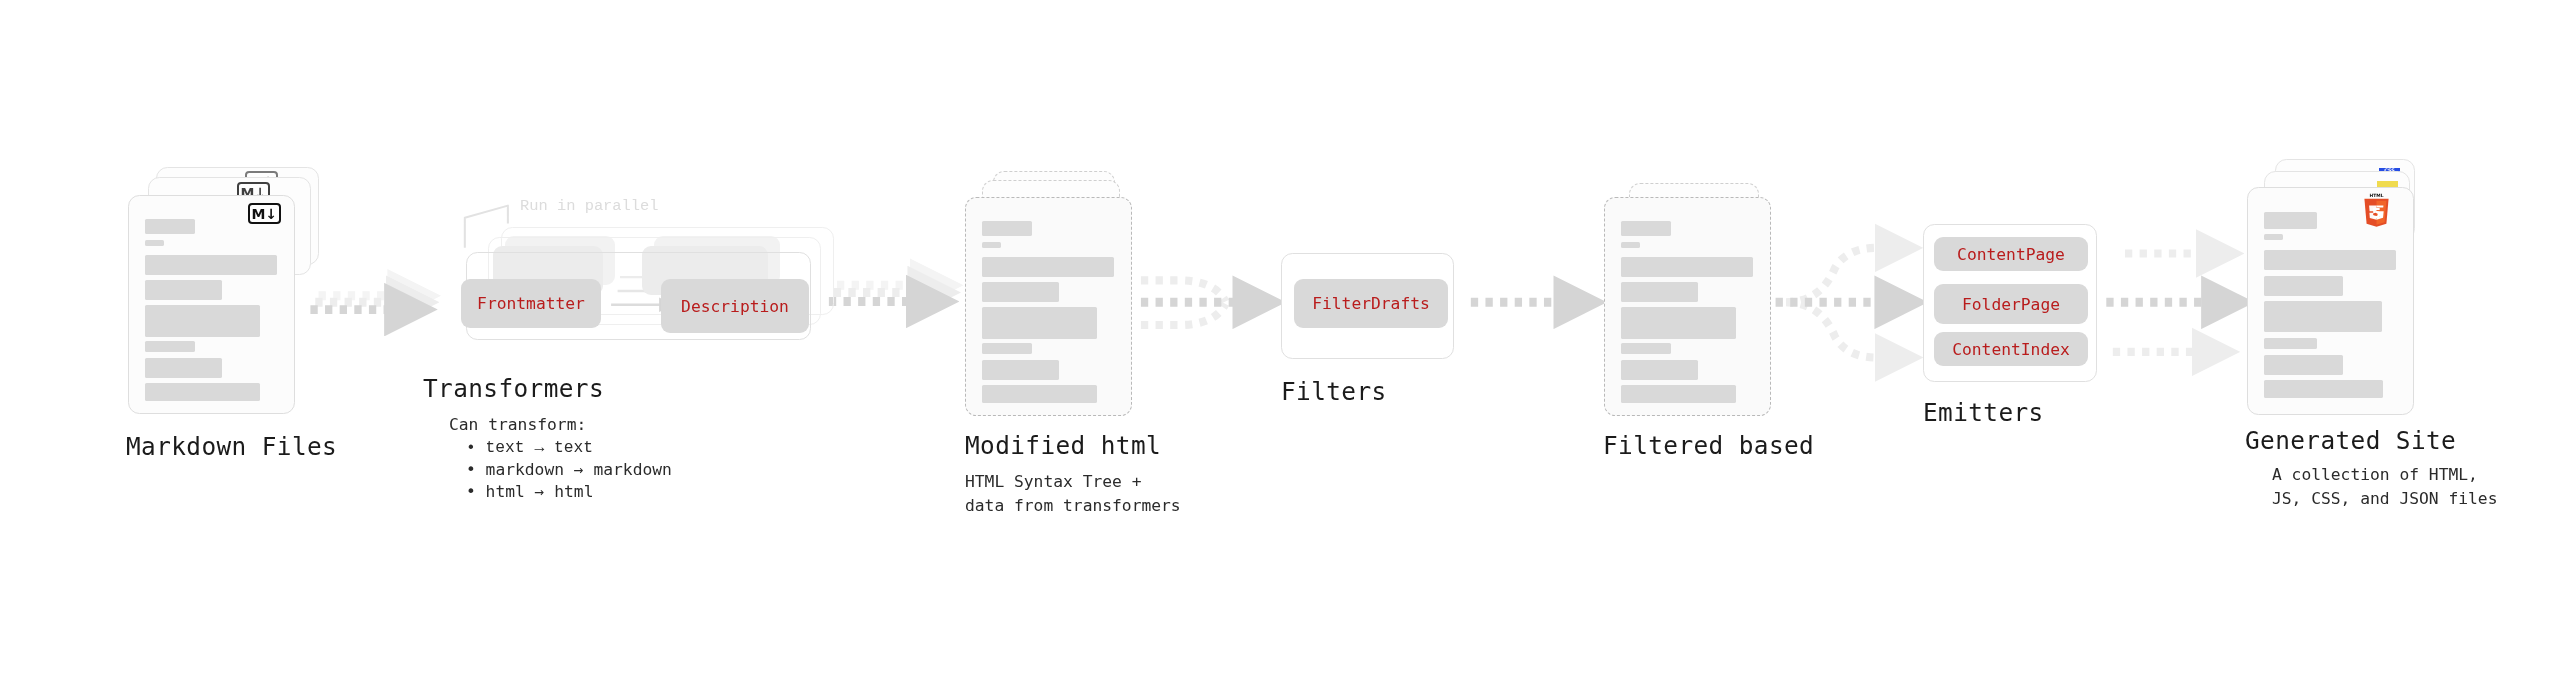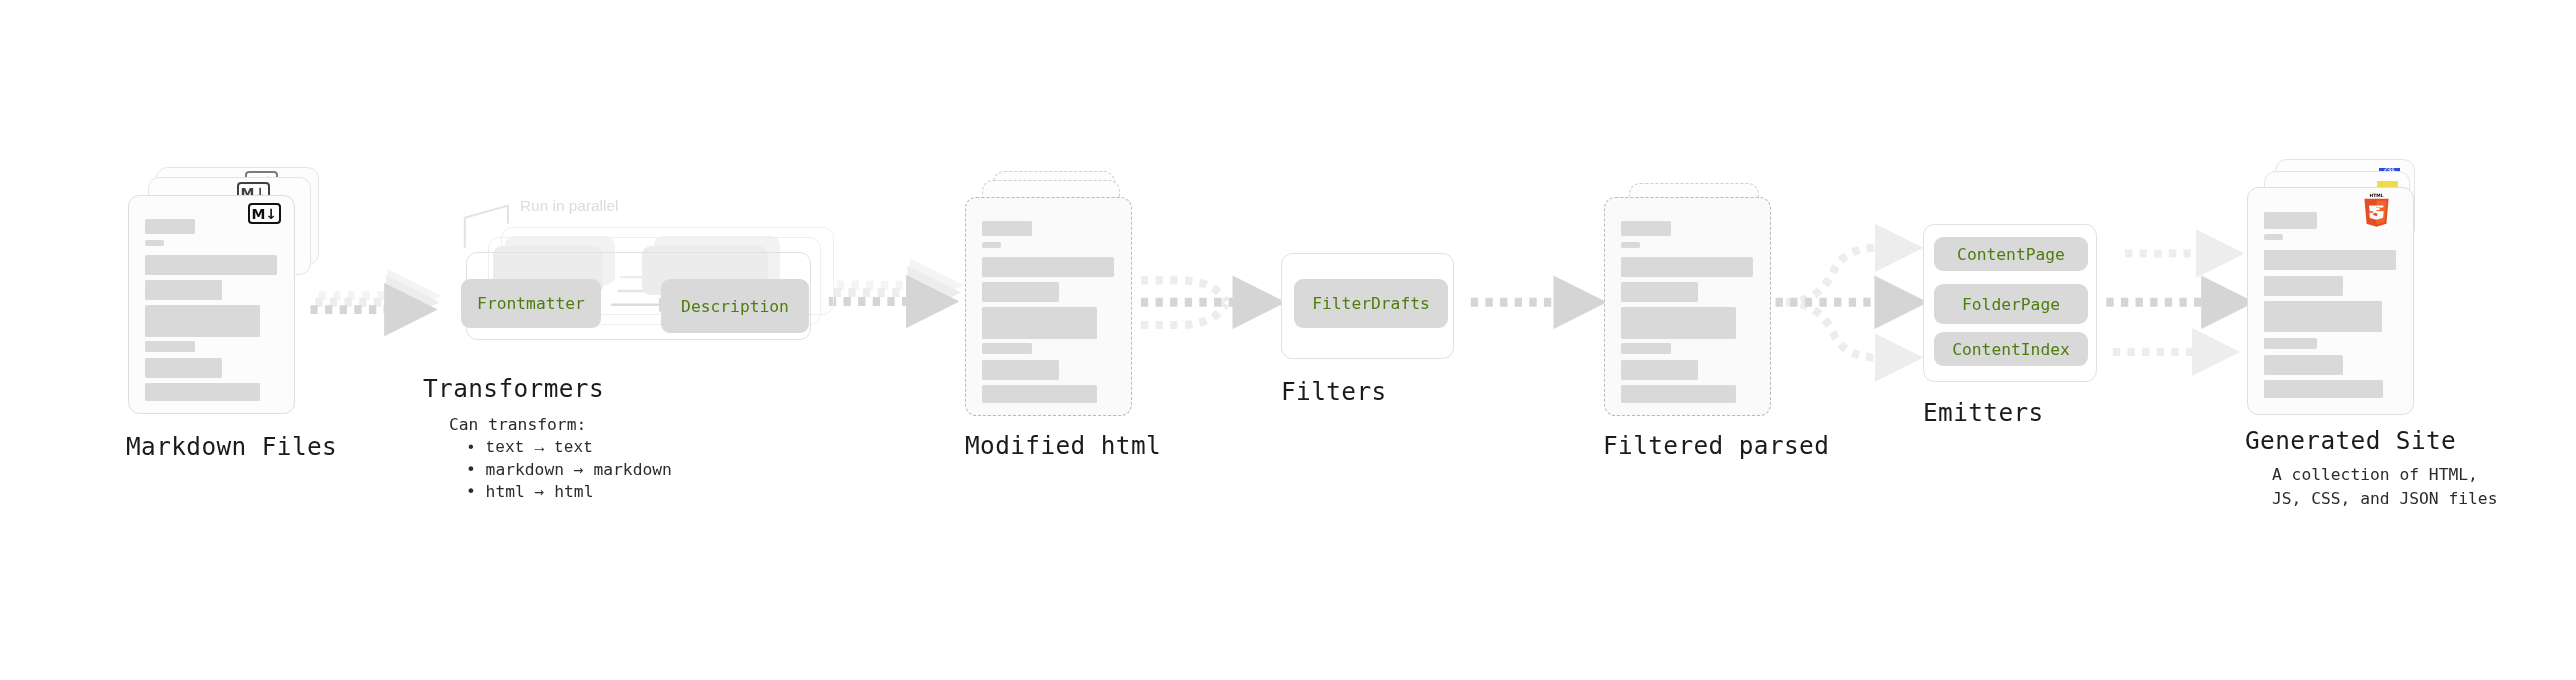--- a/index.html
+++ b/index.html
@@ -84,33 +84,33 @@
     border-radius: 11.4px;
     background: #ffffff;
   }
   .group-box.ghost { border-color: #efefef; background: transparent; }
   .pill {
     position: absolute;
     background: #d9d9d9;
     border-radius: 9px;
     display: flex; align-items: center; justify-content: center;
     font-size: 16.3px;
-    color: #4d7c0f;
+    color: #b91c1c;
     white-space: nowrap;
     font-family: "DejaVu Sans Mono", "Liberation Mono", monospace;
   }
   .pill.ghost { background: #ececec; color: transparent; }
   .pill.ghost2 { background: #f2f2f2; color: transparent; }
 
   .parallel-label {
     position: absolute;
     font-size: 15.4px;
     color: #dcdcdc;
     white-space: nowrap;
-    font-family: Liberation Sans, sans-serif;
+    font-family: Liberation Mono, monospace;
   }
 
   svg.ov { position: absolute; left: 0; top: 0; width: 2576px; height: 681px; pointer-events: none; }
 </style>
 </head>
 <body>
 
 <div id="stage">
 
   <svg class="ov" viewBox="0 0 3170 838">
@@ -233,41 +233,43 @@
       <div class="bar" style="left:16.3px; top:44px;  width:18.7px;  height:5.7px;"></div>
       <div class="bar" style="left:16.3px; top:59px;  width:132px; height:20.3px;"></div>
       <div class="bar" style="left:16.3px; top:84px; width:77px;  height:20.3px;"></div>
       <div class="bar" style="left:16.3px; top:109px; width:115px; height:32px;"></div>
       <div class="bar" style="left:16.3px; top:145px; width:50px;  height:11.4px;"></div>
       <div class="bar" style="left:16.3px; top:162px; width:77px;  height:20.3px;"></div>
       <div class="bar" style="left:16.3px; top:187px; width:115px; height:18px;"></div>
     </div>
   </div>
   <div class="stage-title" style="left:965px; top:431px;">Modified html</div>
+  <div class="stage-desc" style="left:965px; top:470px;">HTML Syntax Tree +
+data from transformers</div>
 
   <div class="group-box" style="left:1281px; top:253px; width:173px; height:106px;"></div>
   <div class="pill" style="left:1294px; top:279px; width:154px; height:49px;">
     <span>FilterDrafts</span>
   </div>
   <div class="stage-title" style="left:1281px; top:377px;">Filters</div>
 
   <div class="doc-stack">
     <div class="doc ghost dashed" style="left:1629px; top:183px; width:130px; height:73px;"></div>
     <div class="doc dashed" style="left:1604px; top:197px; width:167px; height:219px;">
       <div class="bar" style="left:16.3px; top:23px;  width:50px;  height:14.6px;"></div>
       <div class="bar" style="left:16.3px; top:44px;  width:18.7px;  height:5.7px;"></div>
       <div class="bar" style="left:16.3px; top:59px;  width:132px; height:20.3px;"></div>
       <div class="bar" style="left:16.3px; top:84px; width:77px;  height:20.3px;"></div>
       <div class="bar" style="left:16.3px; top:109px; width:115px; height:32px;"></div>
       <div class="bar" style="left:16.3px; top:145px; width:50px;  height:11.4px;"></div>
       <div class="bar" style="left:16.3px; top:162px; width:77px;  height:20.3px;"></div>
       <div class="bar" style="left:16.3px; top:187px; width:115px; height:18px;"></div>
     </div>
   </div>
-  <div class="stage-title" style="left:1603px; top:431px;">Filtered parsed</div>
+  <div class="stage-title" style="left:1603px; top:431px;">Filtered based</div>
 
   <div class="group-box" style="left:1923px; top:224px; width:174px; height:158px;"></div>
   <div class="pill" style="left:1934px; top:237px; width:154px; height:34px;">
     <span>ContentPage</span>
   </div>
   <div class="pill" style="left:1934px; top:284px; width:154px; height:40px;">
     <span>FolderPage</span>
   </div>
   <div class="pill" style="left:1934px; top:332px; width:154px; height:34px;">
     <span>ContentIndex</span>

